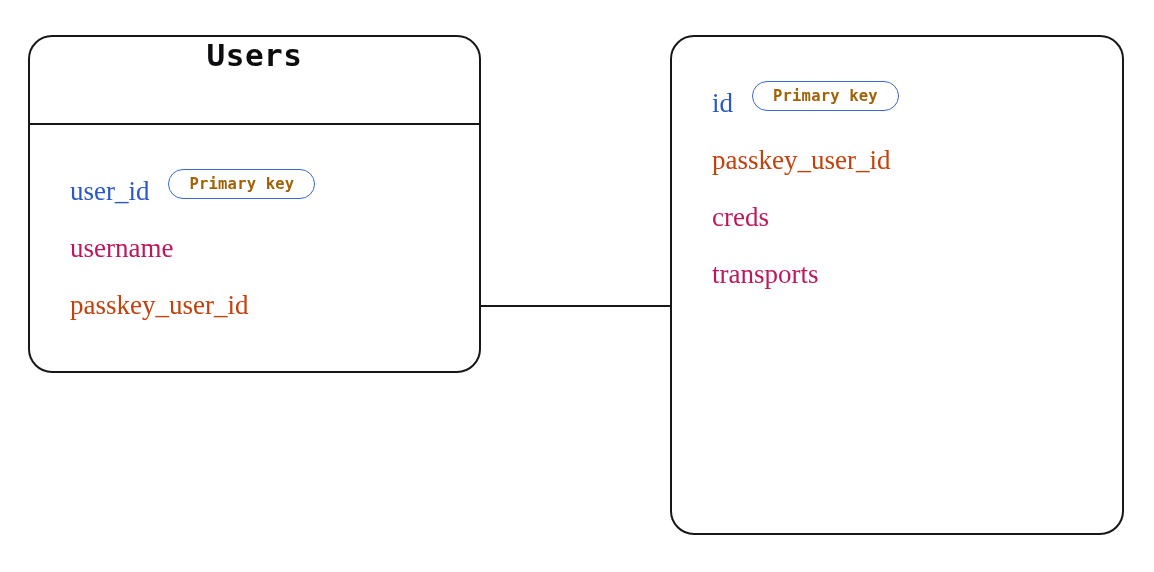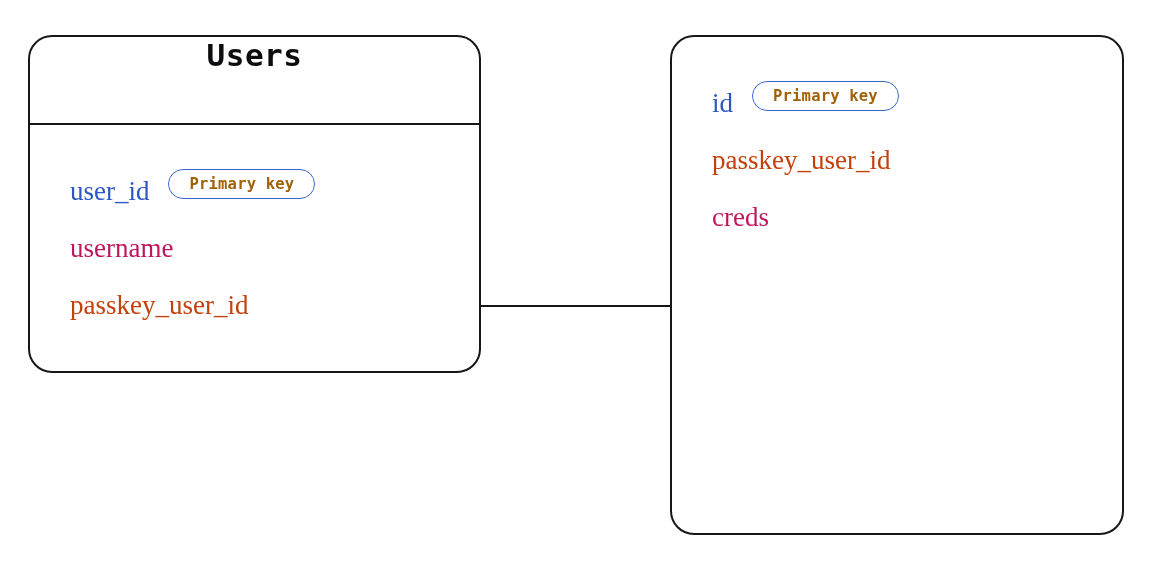--- a/index.html
+++ b/index.html
@@ -143,17 +143,20 @@
 
       <div class="field-row">
         <span class="field-name fk">passkey_user_id</span>
       </div>
 
 
       <div class="field-row">
         <span class="field-name plain">creds</span>
       </div>
 
+      <div class="field-row">
+        <span class="field-name plain">transports</span>
+      </div>
 
     </div>
   </div>
 
 </div>
 
 </body></html>

